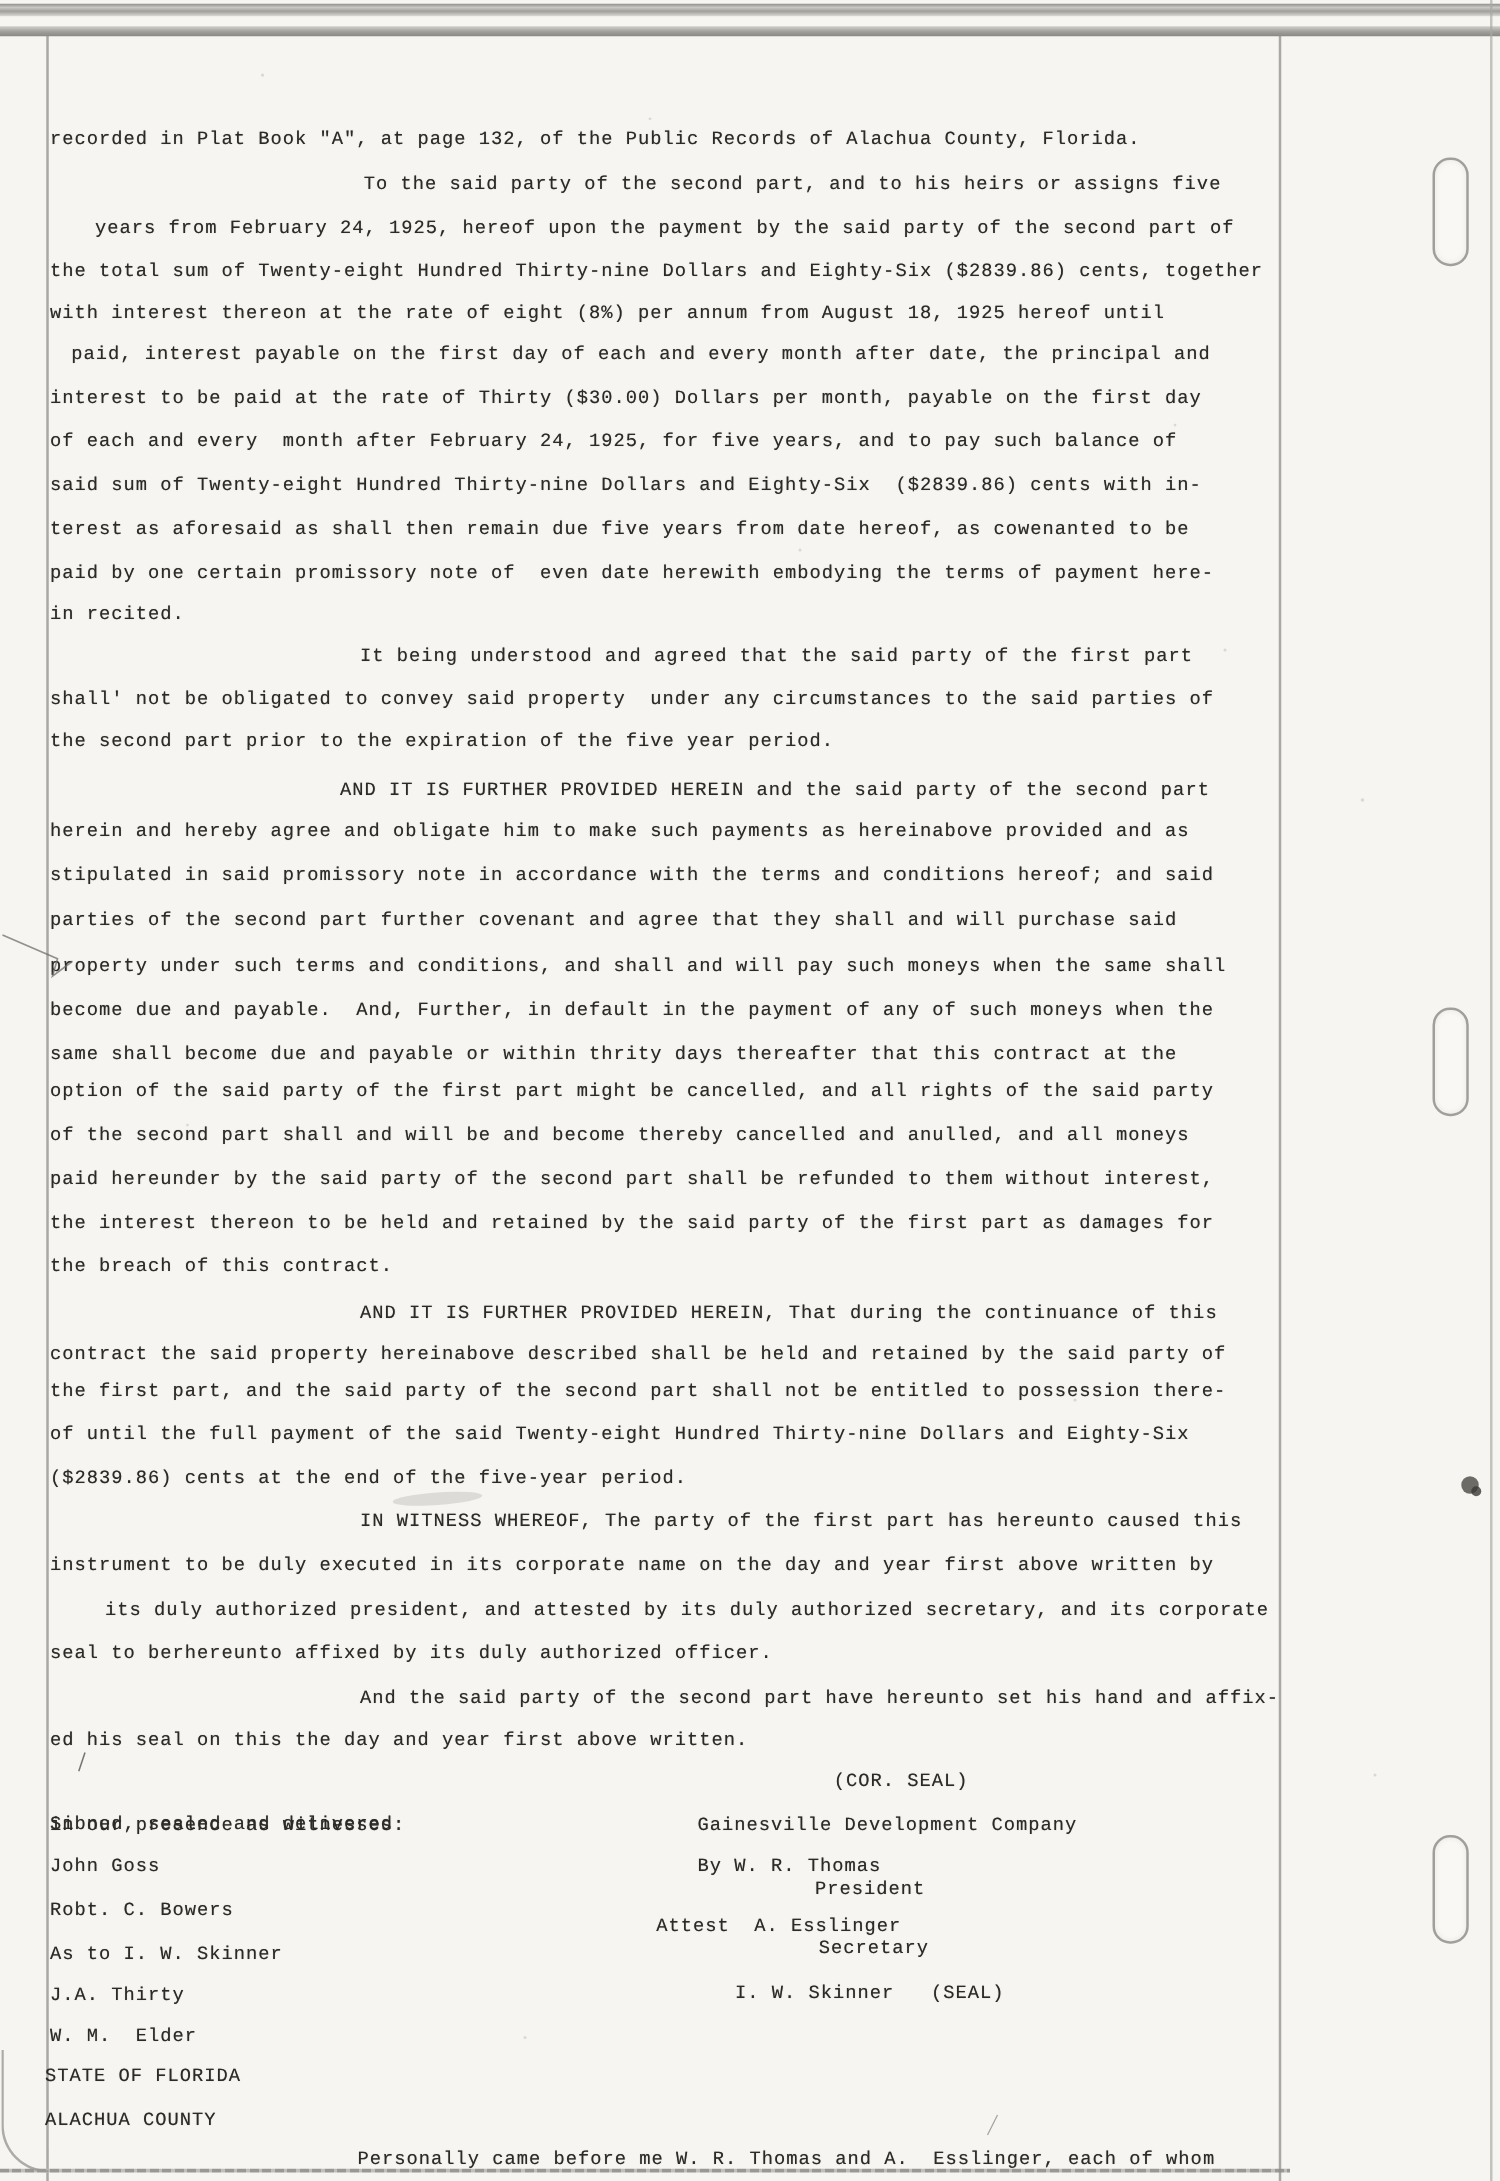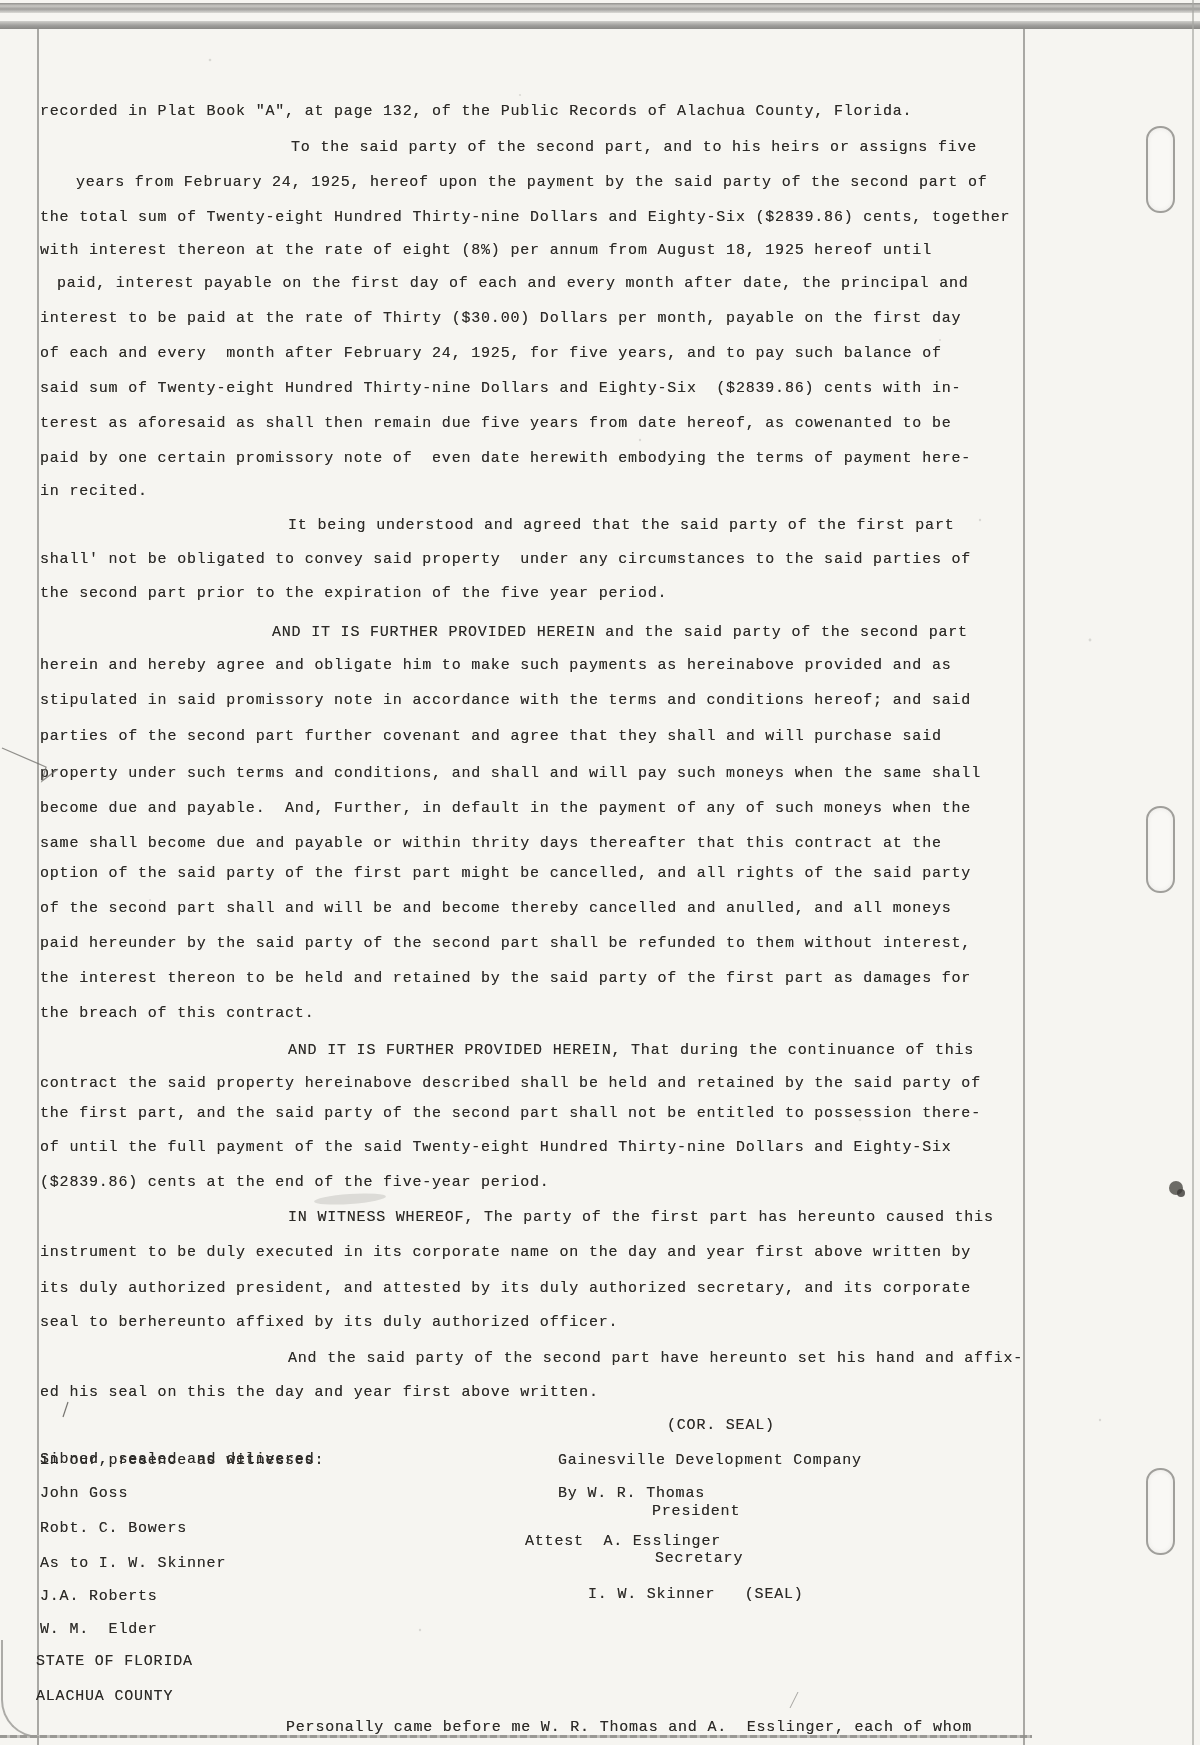--- a/index.html
+++ b/index.html
@@ -99,36 +99,36 @@
       <div class="tline" style="left: 40px; top: 934px;">paid hereunder by the said party of the second part shall be refunded to them without interest,</div>
       <div class="tline" style="left: 40px; top: 969px;">the interest thereon to be held and retained by the said party of the first part as damages for</div>
       <div class="tline" style="left: 40px; top: 1004px;">the breach of this contract.</div>
       <div class="tline" style="left: 288px; top: 1041px;">AND IT IS FURTHER PROVIDED HEREIN, That during the continuance of this</div>
       <div class="tline" style="left: 40px; top: 1074px;">contract the said property hereinabove described shall be held and retained by the said party of</div>
       <div class="tline" style="left: 40px; top: 1104px;">the first part, and the said party of the second part shall not be entitled to possession there-</div>
       <div class="tline" style="left: 40px; top: 1138px;">of until the full payment of the said Twenty-eight Hundred Thirty-nine Dollars and Eighty-Six</div>
       <div class="tline" style="left: 40px; top: 1173px;">($2839.86) cents at the end of the five-year period.</div>
       <div class="tline" style="left: 288px; top: 1208px;">IN WITNESS WHEREOF, The party of the first part has hereunto caused this</div>
       <div class="tline" style="left: 40px; top: 1243px;">instrument to be duly executed in its corporate name on the day and year first above written by</div>
-      <div class="tline" style="left: 40px; top: 1279px;">its duly authorized president, and attested by its duly authorized secretary, and its corporate</div>
+      <div class="tline" style="left: 40px; top: 1279px; padding-left: 44px;">its duly authorized president, and attested by its duly authorized secretary, and its corporate</div>
       <div class="tline" style="left: 40px; top: 1313px;">seal to berhereunto affixed by its duly authorized officer.</div>
       <div class="tline" style="left: 288px; top: 1349px;">And the said party of the second part have hereunto set his hand and affix-</div>
       <div class="tline" style="left: 40px; top: 1383px;">ed his seal on this the day and year first above written.</div>
       <div class="tline" style="left: 40px; top: 1450px;">Sibned, sealed and delivered</div>
       <div class="tline" style="left: 667px; top: 1416px;">(COR. SEAL)</div>
       <div class="tline" style="left: 40px; top: 1451px;">in our presence as witnesses:</div>
       <div class="tline" style="left: 558px; top: 1451px;">Gainesville Development Company</div>
       <div class="tline" style="left: 40px; top: 1484px;">John Goss</div>
       <div class="tline" style="left: 558px; top: 1484px;">By W. R. Thomas</div>
       <div class="tline" style="left: 652px; top: 1502px;">President</div>
       <div class="tline" style="left: 40px; top: 1519px;">Robt. C. Bowers</div>
       <div class="tline" style="left: 525px; top: 1532px;">Attest  A. Esslinger</div>
       <div class="tline" style="left: 655px; top: 1549px;">Secretary</div>
       <div class="tline" style="left: 40px; top: 1554px;">As to I. W. Skinner</div>
-      <div class="tline" style="left: 40px; top: 1587px;">J.A. Roberts</div>
+      <div class="tline" style="left: 40px; top: 1587px;">J.A. Thirty</div>
       <div class="tline" style="left: 588px; top: 1585px;">I. W. Skinner   (SEAL)</div>
       <div class="tline" style="left: 40px; top: 1620px;">W. M.  Elder</div>
       <div class="tline" style="left: 36px; top: 1652px;">STATE OF FLORIDA</div>
       <div class="tline" style="left: 36px; top: 1687px;">ALACHUA COUNTY</div>
       <div class="tline" style="left: 286px; top: 1718px;">Personally came before me W. R. Thomas and A.  Esslinger, each of whom</div>
     </div>
 
   <svg class="marks" viewBox="0 0 1200 1745">
     <path d="M2,748 L46,767 L42,781 L58,769" fill="none" stroke="#6f6e6a" stroke-width="1.3" opacity="0.75"></path>
     <path d="M68,1402 l-5,15" fill="none" stroke="#55534f" stroke-width="1.2" opacity="0.8"></path>

